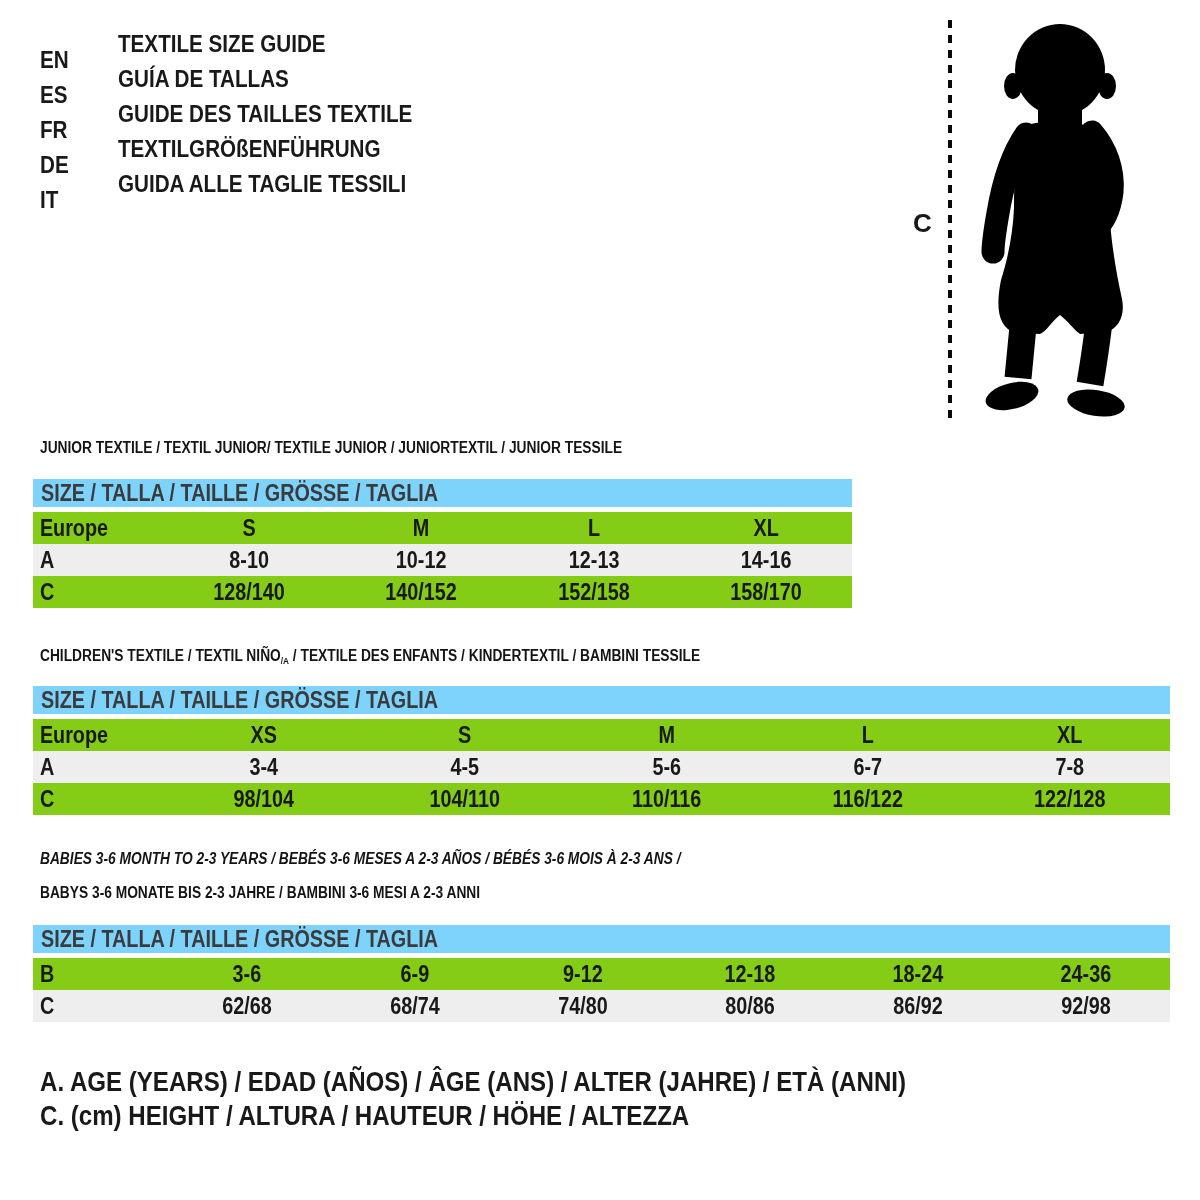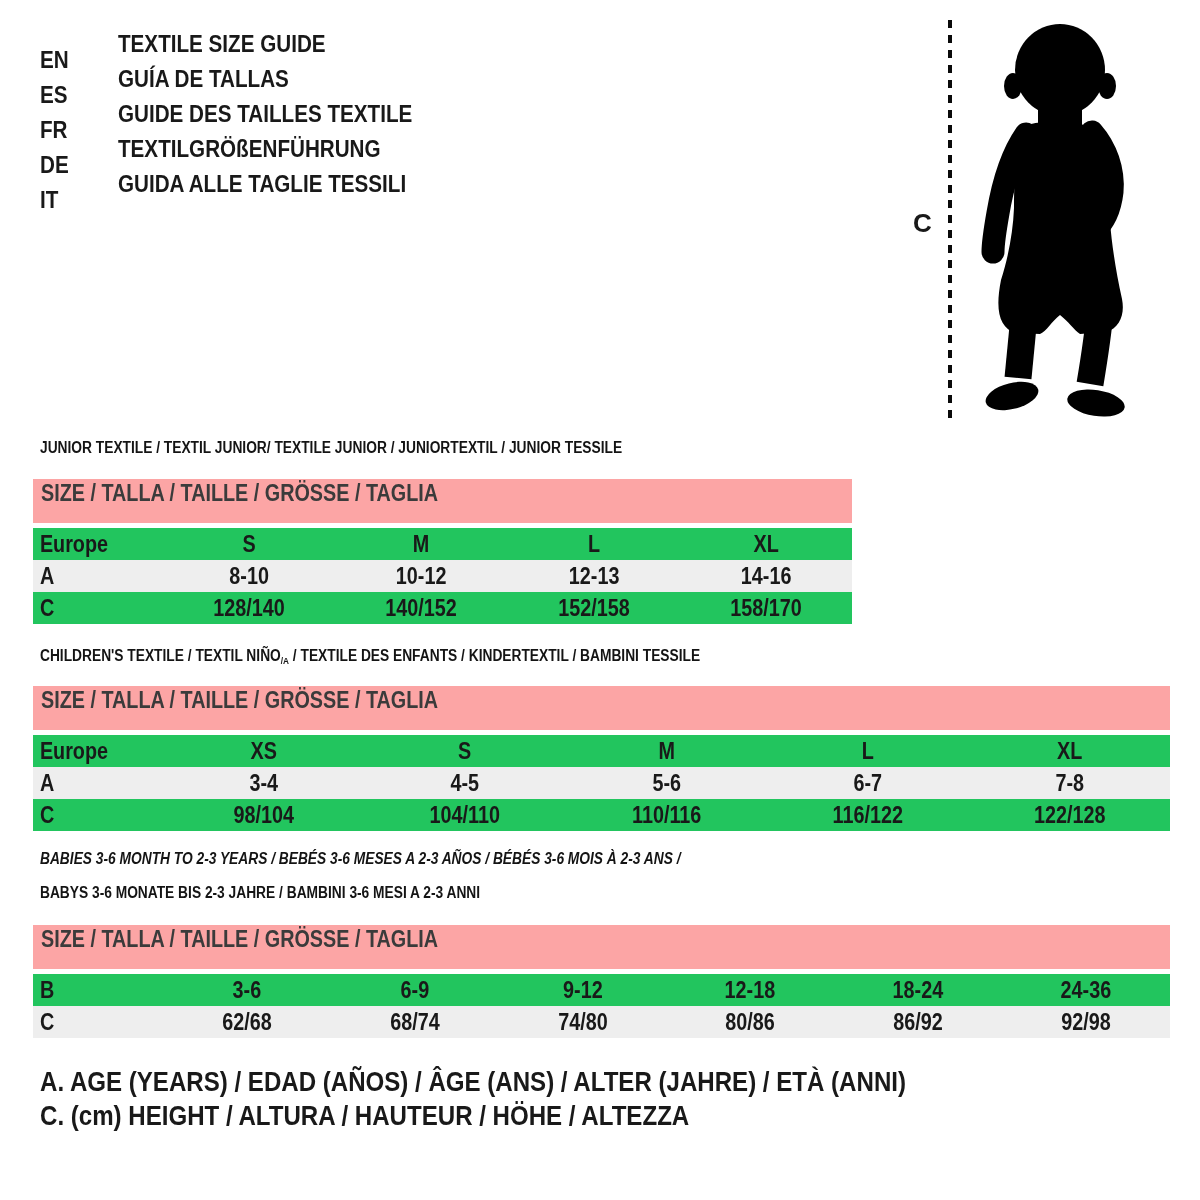--- a/index.html
+++ b/index.html
@@ -28,24 +28,24 @@
   .c-label { position:absolute; left:8px; top:192px; font-size:26px; }
   .silhouette { position:absolute; left:67px; top:2px; }
 
   
   .sec-title { position:absolute; left:40px; font-size:16px; height:28px; line-height:28px; color:#141414; }
   .sub { font-size:0.60em; vertical-align:-0.28em; }
 
   
   .size-table { position:absolute; left:33px; }
   .thead {
-    height:44px; line-height:28px; background:#fca5a5; color:#3b3b3b;
+    height:28px; line-height:28px; background:#7dd3fc; color:#3b3b3b;
     padding-left:8px; font-size:23px; margin-bottom:5px;
   }
-  .trow { display:flex; height:32px; line-height:32px; font-size:23px; background:#22c55e; }
+  .trow { display:flex; height:32px; line-height:32px; font-size:23px; background:#84cc16; }
   .trow.alt { background:#eeeeee; }
   .tcell { flex:1; text-align:center; transform:scaleX(0.86); }
   .tcell.first { flex:0 0 130px; text-align:left; padding-left:8px; transform-origin:0 50%; }
 
   
   .legend { position:absolute; left:40px; top:1065px; }
   .legend-row { height:34px; line-height:34px; font-size:28px; }
 </style>
 </head>
 <body>

